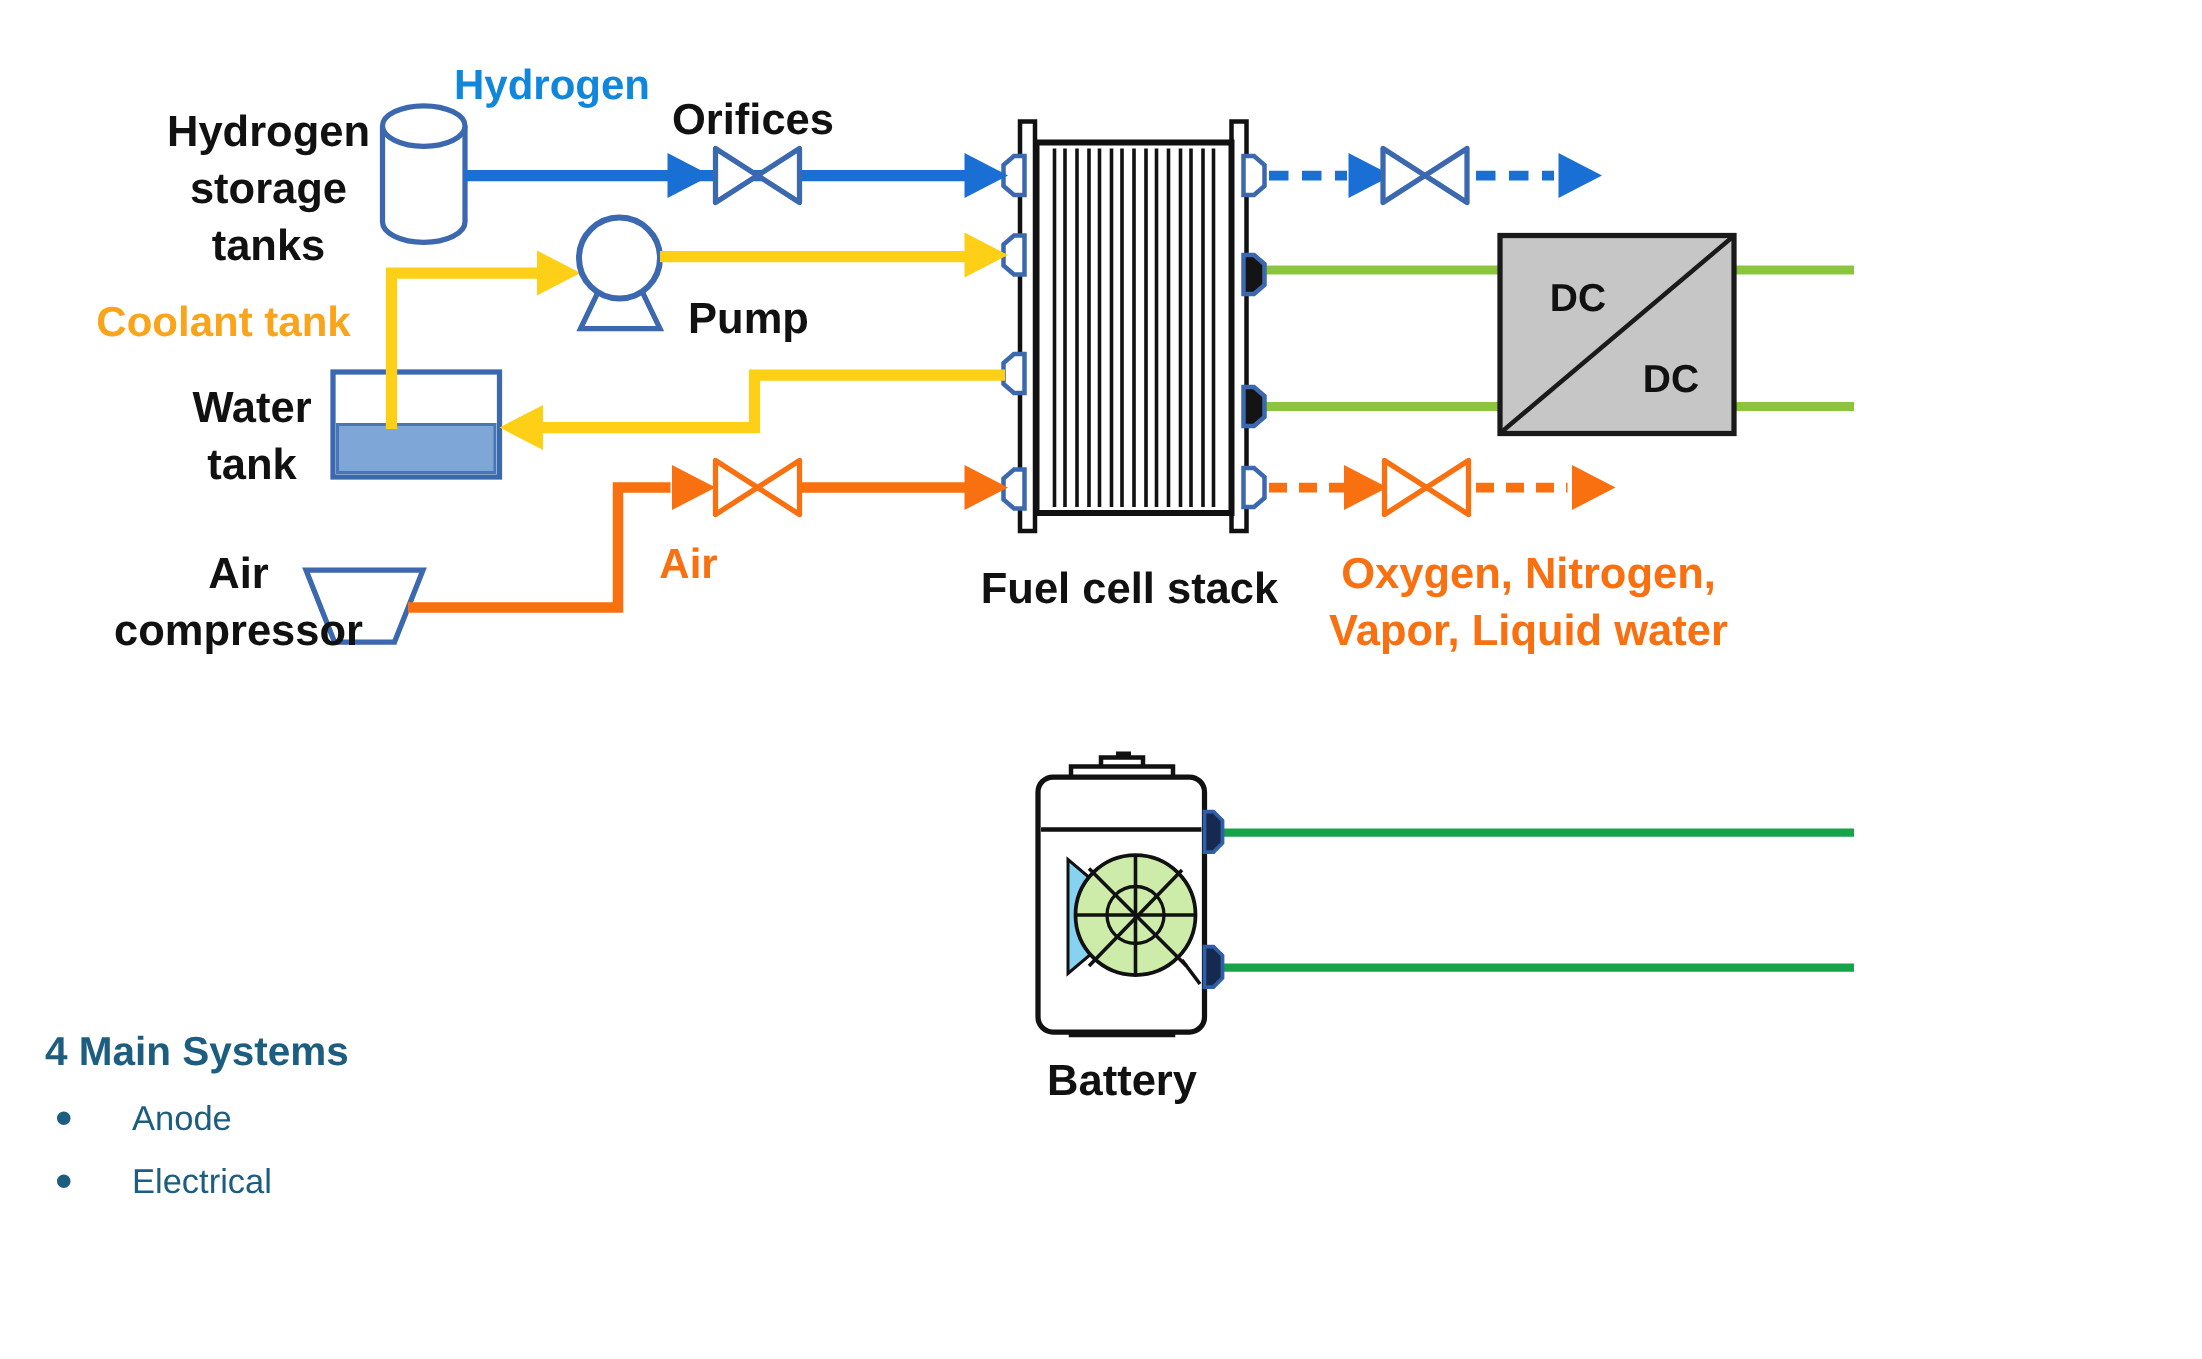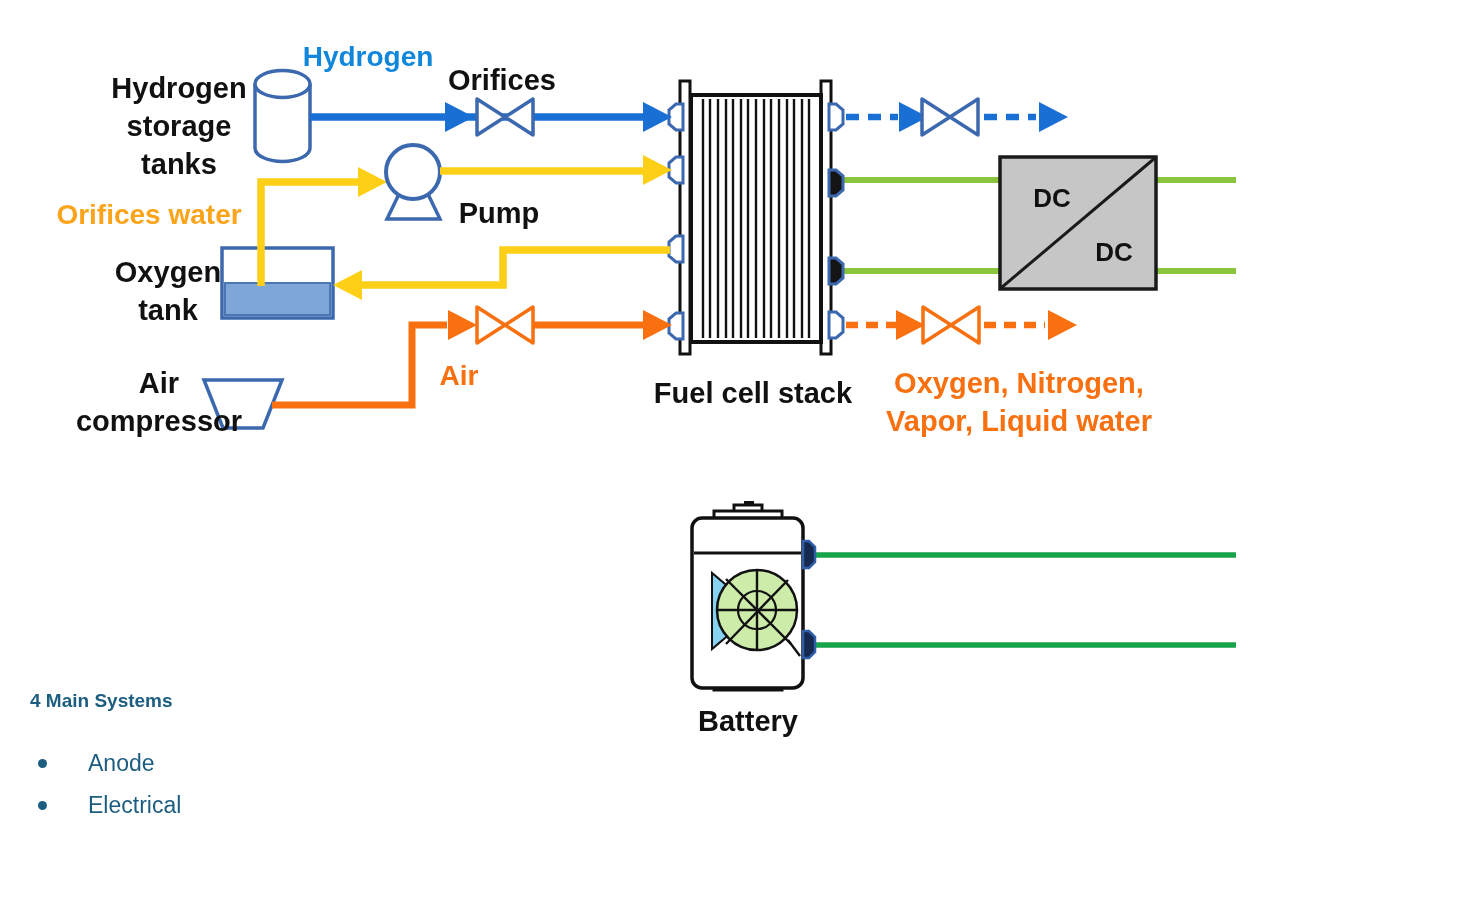--- a/index.html
+++ b/index.html
@@ -10,21 +10,21 @@
   .ctr{transform:translateX(-50%);text-align:center;}
   .f28{font-size:28px;line-height:30px;}
   .f29{font-size:29px;line-height:30px;}
   .f26{font-size:26px;line-height:27px;}
   .blue{color:#1187dc;}
   .orange{color:#f8700f;}
   .coolant{color:#faa41c;}
   .multi{line-height:38px;}
   
   #legend{position:absolute;left:30px;top:684px;color:#1c5d80;}
-  #legend .title{font-weight:bold;font-size:19px;line-height:34px;margin-bottom:24px;}
+  #legend .title{font-weight:bold;font-size:27px;line-height:34px;margin-bottom:6px;}
   .legend-row{display:flex;align-items:center;height:42px;}
   .bullet{width:9px;height:9px;border-radius:50%;background:#1c5d80;margin-left:8px;margin-right:41px;flex:0 0 auto;}
   .legend-row .item{font-size:23px;font-weight:normal;}
 </style>
 </head>
 <body>
 
 <div id="canvas">
 
 <svg width="1468" height="906" viewBox="0 0 1468 906">
@@ -183,24 +183,24 @@
 
 
 
   <div class="lbl ctr f26" style="left:1052px;top:185px;">DC</div>
   <div class="lbl ctr f26" style="left:1114px;top:239px;">DC</div>
 
   <div class="lbl ctr f29" style="left:1376px;top:212px;">Load</div>
 
   <div class="lbl ctr f29" style="left:499px;top:198px;">Pump</div>
 
-  <div class="lbl ctr f28 coolant" style="left:149px;top:200px;">Orifices water</div>
+  <div class="lbl ctr f28 coolant" style="left:149px;top:200px;">Coolant tank</div>
 
   <div class="lbl ctr f29 multi" style="left:168px;top:253px;">
-    <div>Oxygen</div>
+    <div>Water</div>
     <div>tank</div>
   </div>
 
   <div class="lbl ctr f29 multi" style="left:159px;top:364px;">
     <div>Air</div>
     <div>compressor</div>
   </div>
 
   <div class="lbl ctr f28 orange" style="left:459px;top:361px;">Air</div>
 

